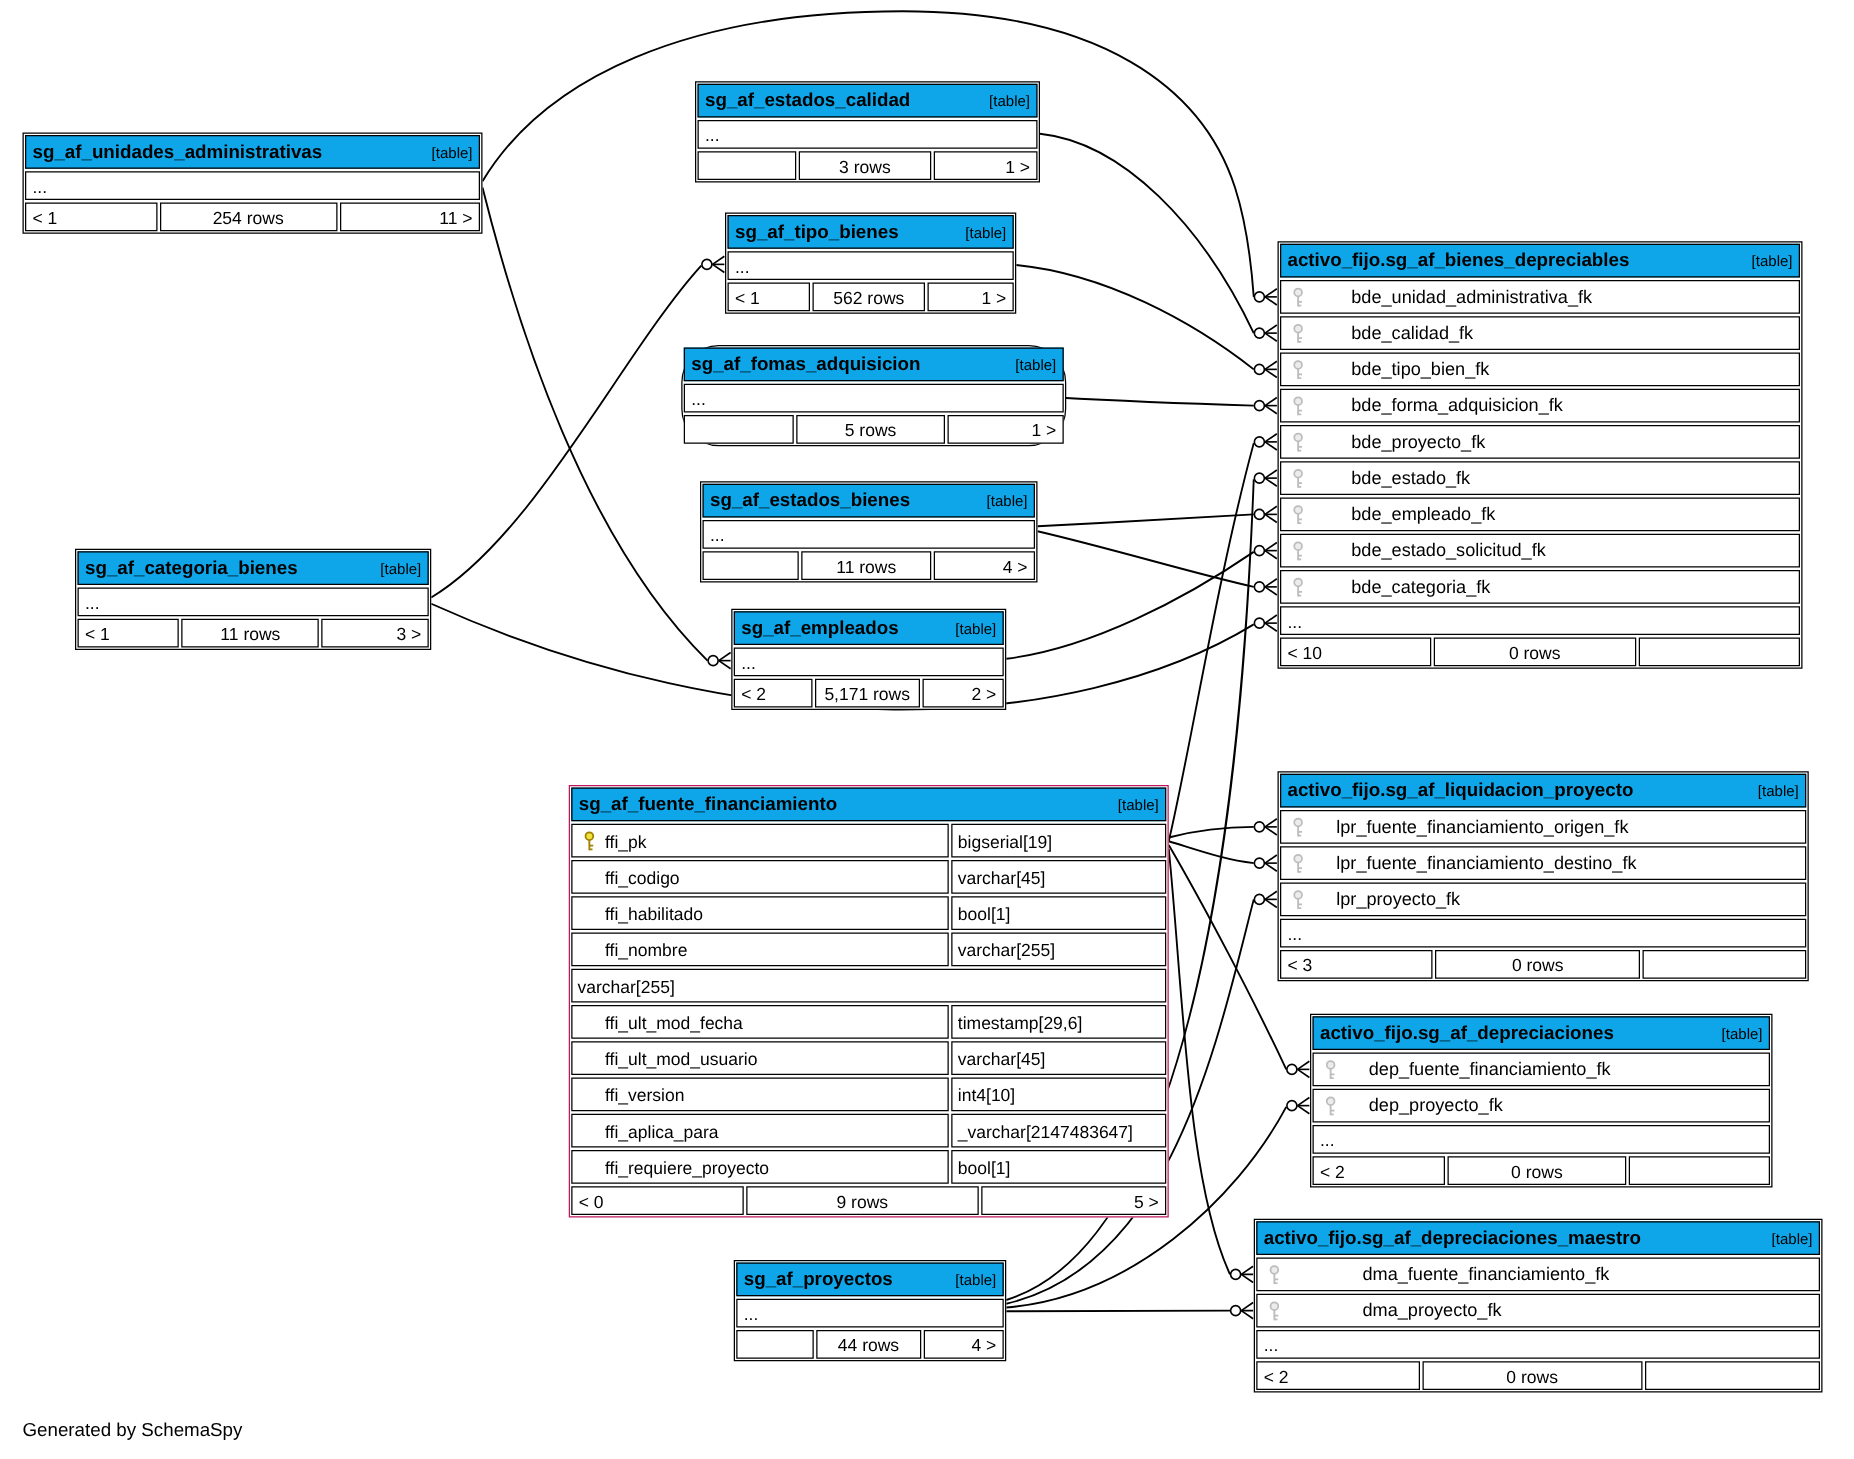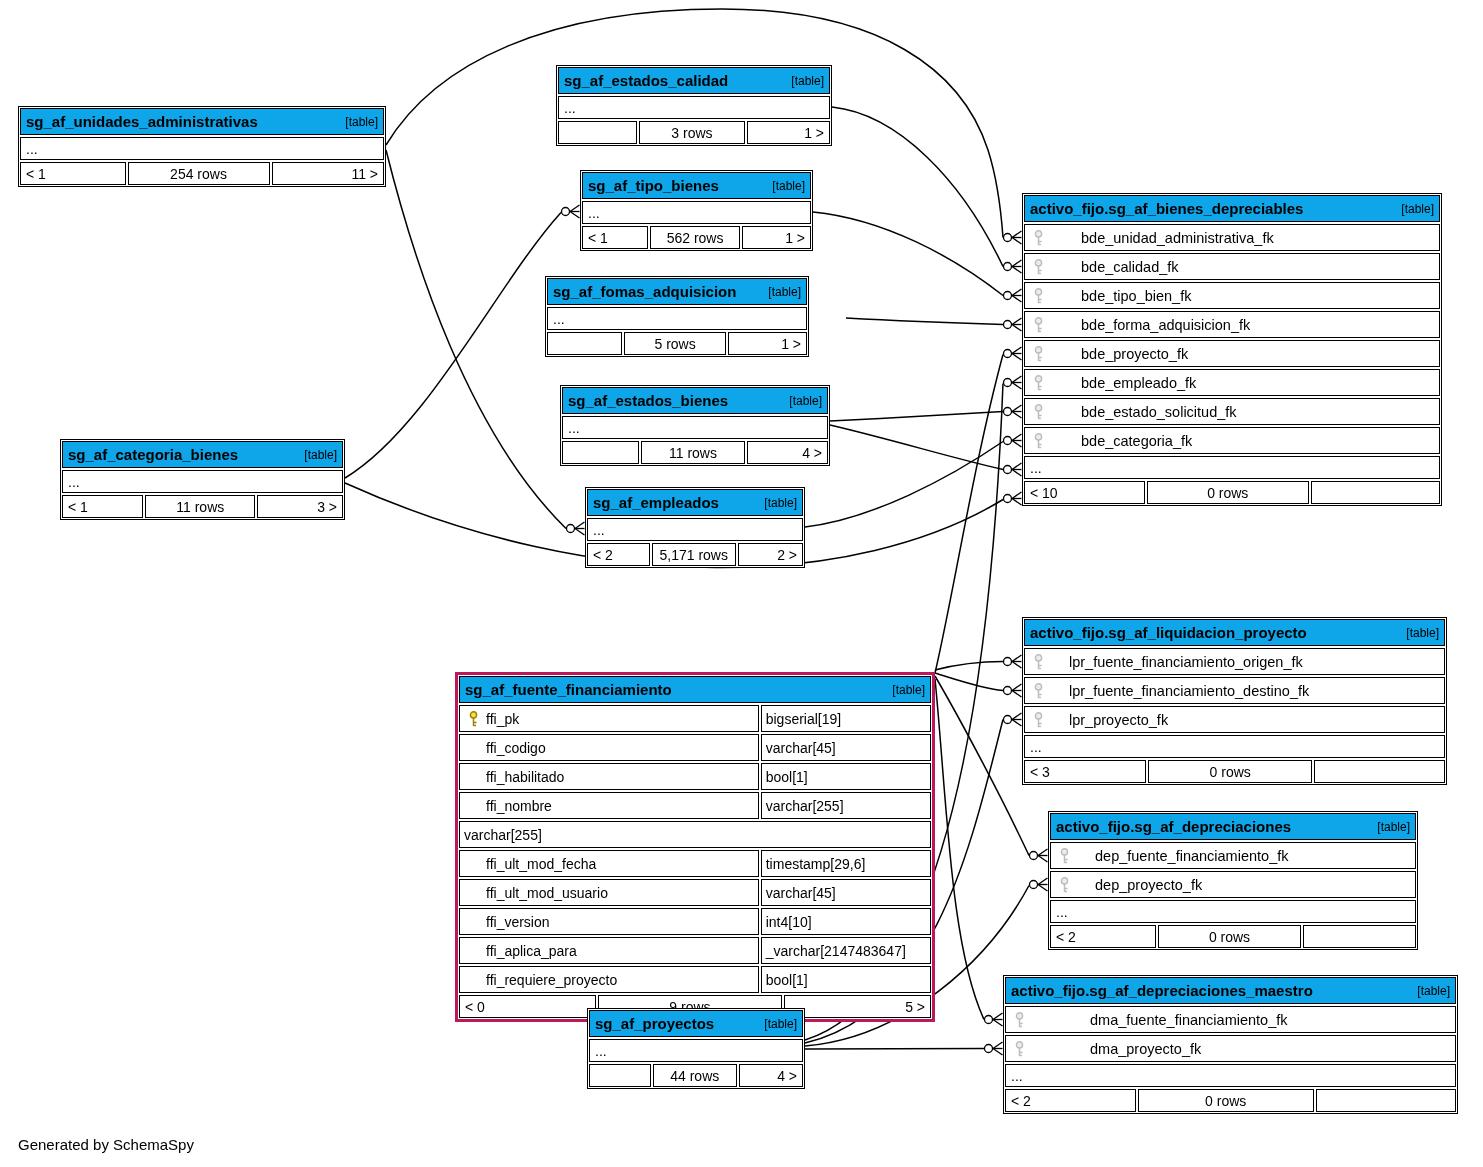--- a/index.html
+++ b/index.html
@@ -1,20 +1,20 @@
 <!DOCTYPE html>
 <html><head>
 <meta charset="utf-8">
 <style>
   html,body{margin:0;padding:0;background:#fff;}
   body{font-family:"Liberation Sans",sans-serif;color:#000;}
   #canvas{position:relative;width:1483px;height:1167px;background:#fff;overflow:hidden;}
   #edges{position:absolute;left:0;top:0;z-index:0;}
   .tbl{position:absolute;background:#fff;border:1px solid #000;padding:1px;box-sizing:border-box;z-index:1;}
-  .tbl.em{border:3px solid #be185d;margin-top:44px;}
+  .tbl.em{border:1px solid #be185d;}
   .hdr{height:27px;background:#0ea5e9;border:1px solid #000;display:flex;align-items:center;
        justify-content:space-between;padding:0 5px;box-sizing:border-box;}
   .hdr .nm{font-weight:bold;font-size:15px;white-space:nowrap;}
   .hdr .bdg{font-size:12px;margin-left:10px;white-space:nowrap;}
   .row{border:1px solid #000;margin-top:2px;box-sizing:border-box;position:relative;
        display:flex;align-items:center;font-size:14.5px;background:#fff;}
   .row.col{height:27px;}
   .row.dots{height:23px;padding-left:5px;font-size:14px;}
   .row.typed{border:none;padding:0;display:flex;gap:2px;background:transparent;height:27px;}
   .cell{border:1px solid #000;height:27px;box-sizing:border-box;display:flex;align-items:center;
@@ -200,21 +200,21 @@
           <span class="nm">sg_af_tipo_bienes</span>
           <span class="bdg">[table]</span>
         </div>
         <div class="row dots">...</div>
         <div class="ftr">
           <div class="l">&lt; 1</div>
           <div class="c">562 rows</div>
           <div class="r">1 &gt;</div>
         </div>
       </div>
-      <div class="tbl" style="left: 545px; top: 276px; width: 264px;">
+      <div class="tbl" style="left: 545px; top: 276px; width: 308px; border-radius: 30px;">
         <div class="hdr">
           <span class="nm">sg_af_fomas_adquisicion</span>
           <span class="bdg">[table]</span>
         </div>
         <div class="row dots">...</div>
         <div class="ftr">
           <div class="l"></div>
           <div class="c">5 rows</div>
           <div class="r">1 &gt;</div>
         </div>
@@ -297,20 +297,29 @@
           <span class="colname" style="padding-left: 56px;">bde_forma_adquisicion_fk</span>
         </div>
         <div class="row col">
           <span class="keyicon"><svg width="11" height="17" viewBox="0 0 11 17">
               <circle cx="5.5" cy="4.4" r="3.1" fill="#ececec" stroke="#bdbdbd" stroke-width="1.4"></circle>
               <line x1="5.5" y1="7.5" x2="5.5" y2="15.6" stroke="#bdbdbd" stroke-width="1.5"></line>
               <line x1="5.5" y1="12" x2="8.6" y2="12" stroke="#bdbdbd" stroke-width="1.4"></line>
               <line x1="5.5" y1="15" x2="8" y2="15" stroke="#bdbdbd" stroke-width="1.4"></line>
             </svg></span>
           <span class="colname" style="padding-left: 56px;">bde_proyecto_fk</span>
+        </div>
+        <div class="row col">
+          <span class="keyicon"><svg width="11" height="17" viewBox="0 0 11 17">
+              <circle cx="5.5" cy="4.4" r="3.1" fill="#ececec" stroke="#bdbdbd" stroke-width="1.4"></circle>
+              <line x1="5.5" y1="7.5" x2="5.5" y2="15.6" stroke="#bdbdbd" stroke-width="1.5"></line>
+              <line x1="5.5" y1="12" x2="8.6" y2="12" stroke="#bdbdbd" stroke-width="1.4"></line>
+              <line x1="5.5" y1="15" x2="8" y2="15" stroke="#bdbdbd" stroke-width="1.4"></line>
+            </svg></span>
+          <span class="colname" style="padding-left: 56px;">bde_estado_fk</span>
         </div>
         <div class="row col">
           <span class="keyicon"><svg width="11" height="17" viewBox="0 0 11 17">
               <circle cx="5.5" cy="4.4" r="3.1" fill="#ececec" stroke="#bdbdbd" stroke-width="1.4"></circle>
               <line x1="5.5" y1="7.5" x2="5.5" y2="15.6" stroke="#bdbdbd" stroke-width="1.5"></line>
               <line x1="5.5" y1="12" x2="8.6" y2="12" stroke="#bdbdbd" stroke-width="1.4"></line>
               <line x1="5.5" y1="15" x2="8" y2="15" stroke="#bdbdbd" stroke-width="1.4"></line>
             </svg></span>
           <span class="colname" style="padding-left: 56px;">bde_empleado_fk</span>
         </div>

